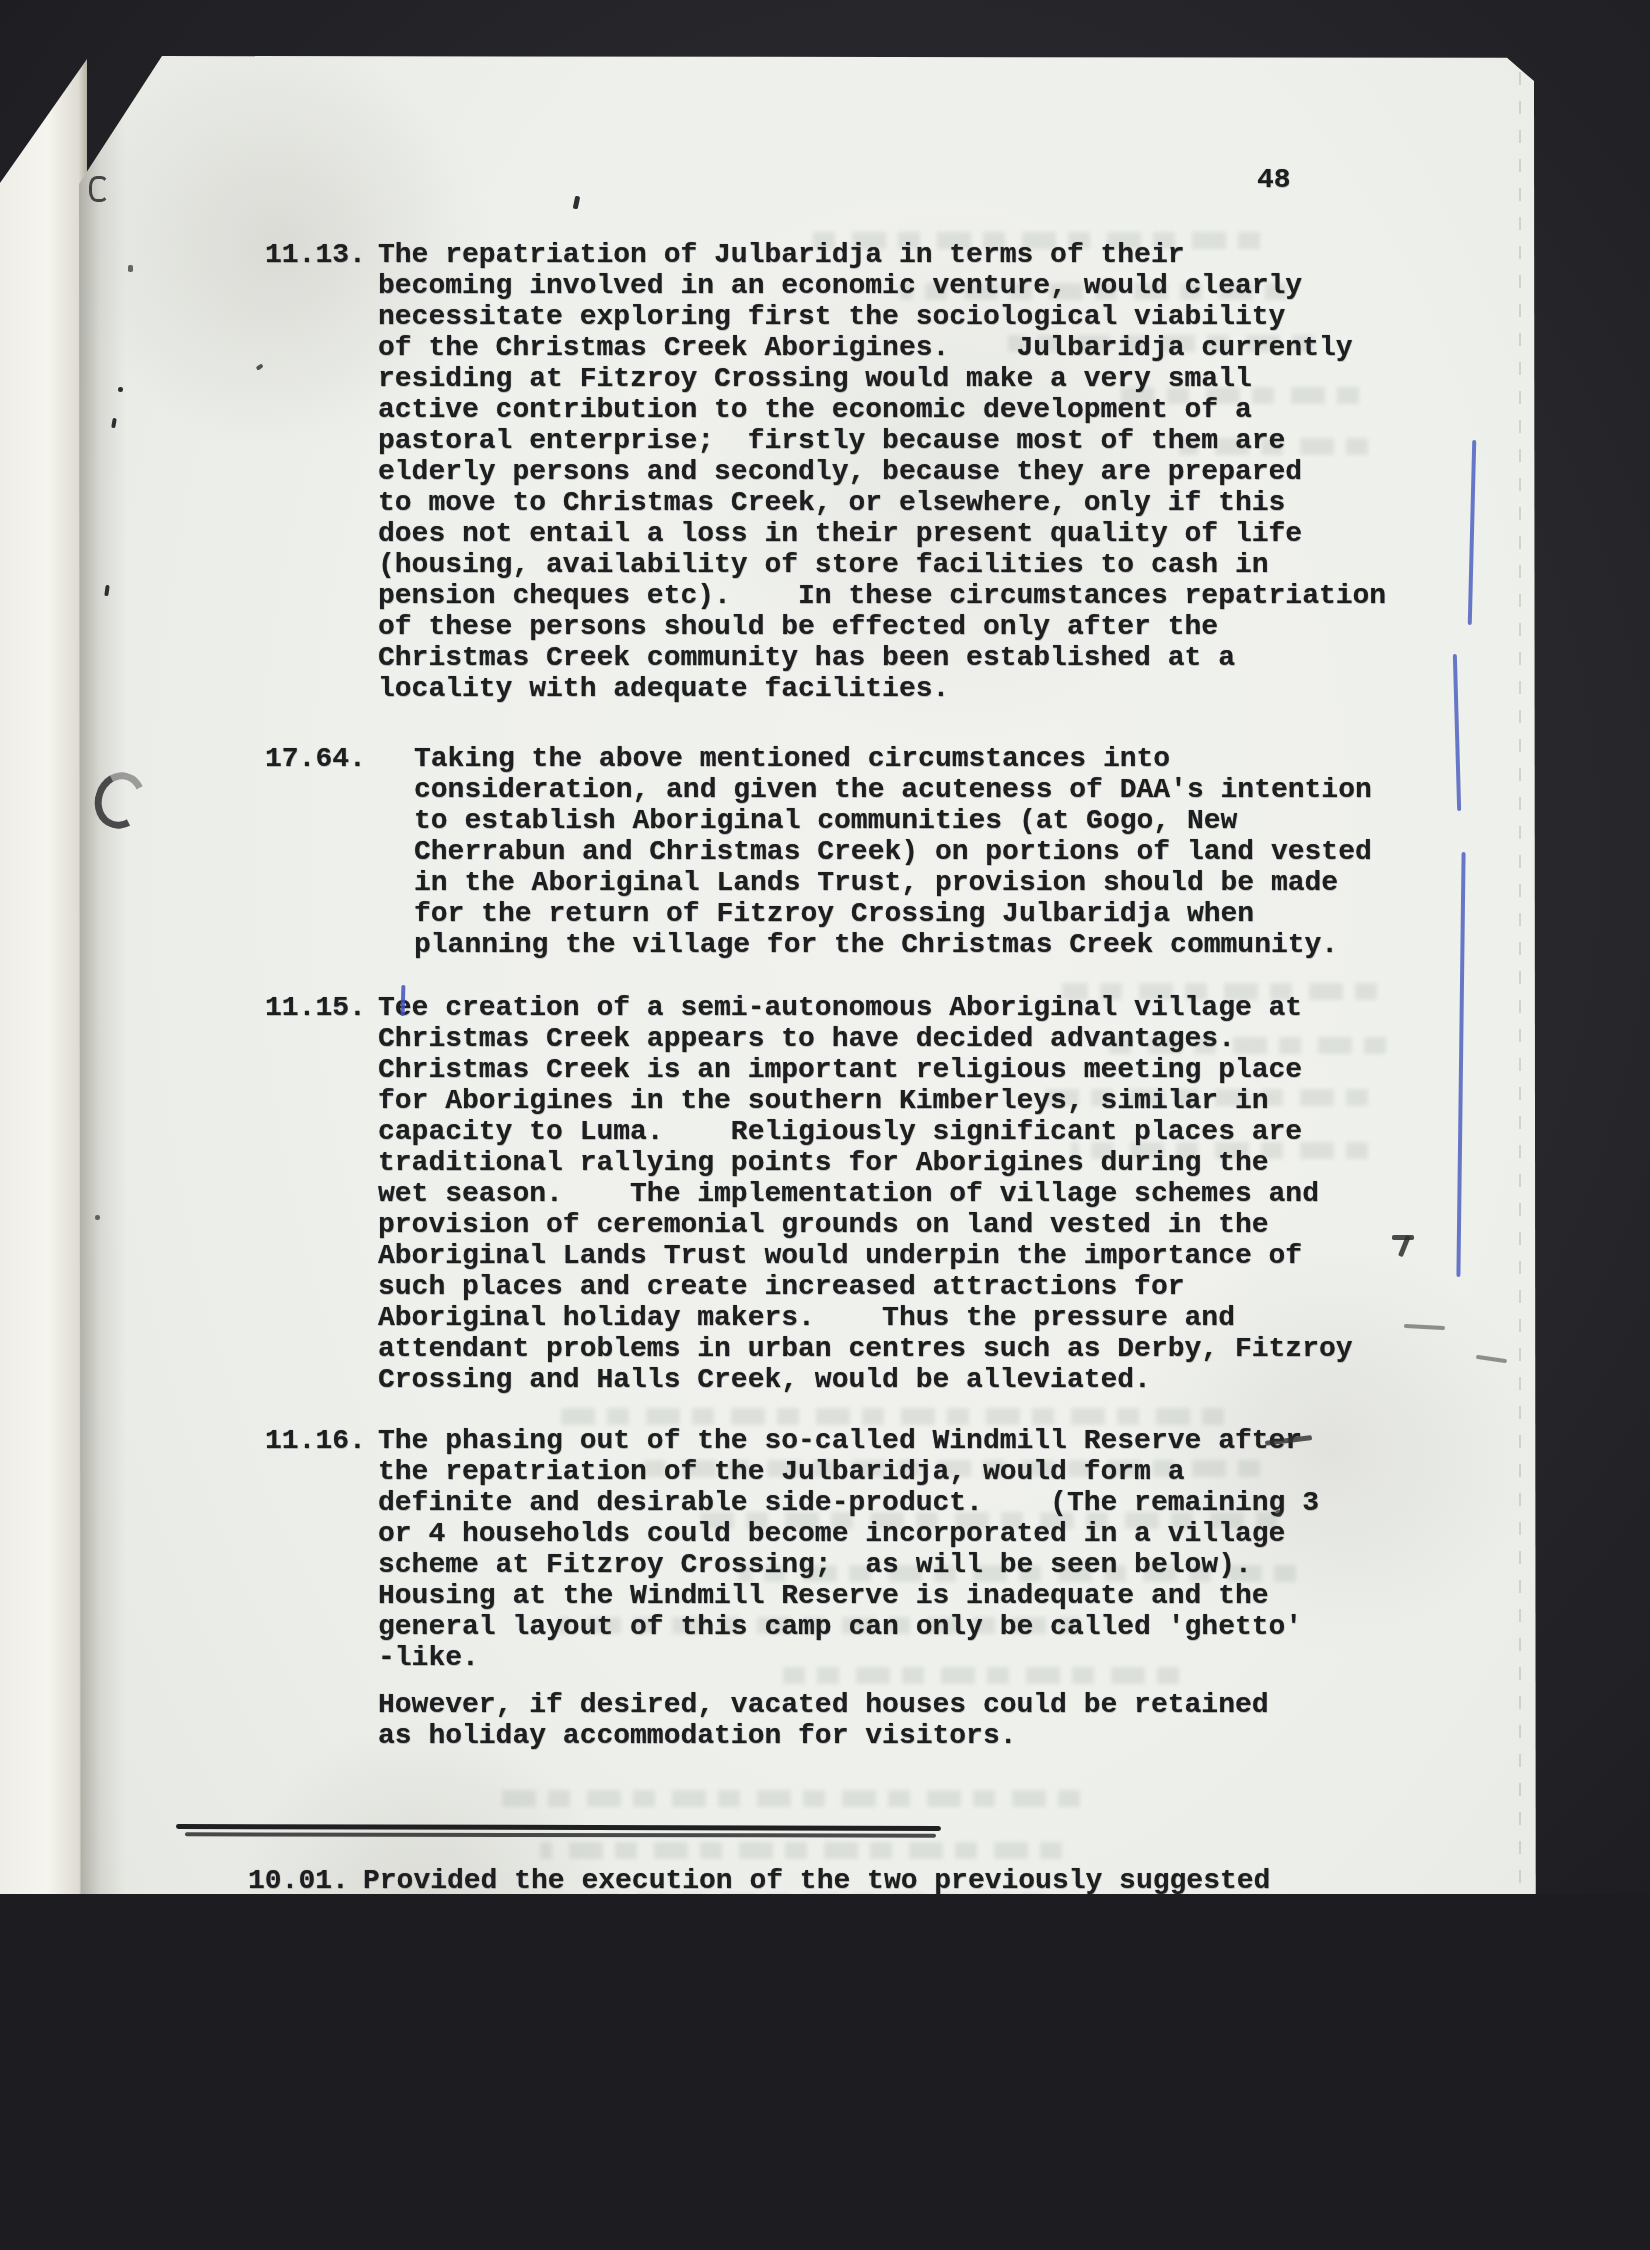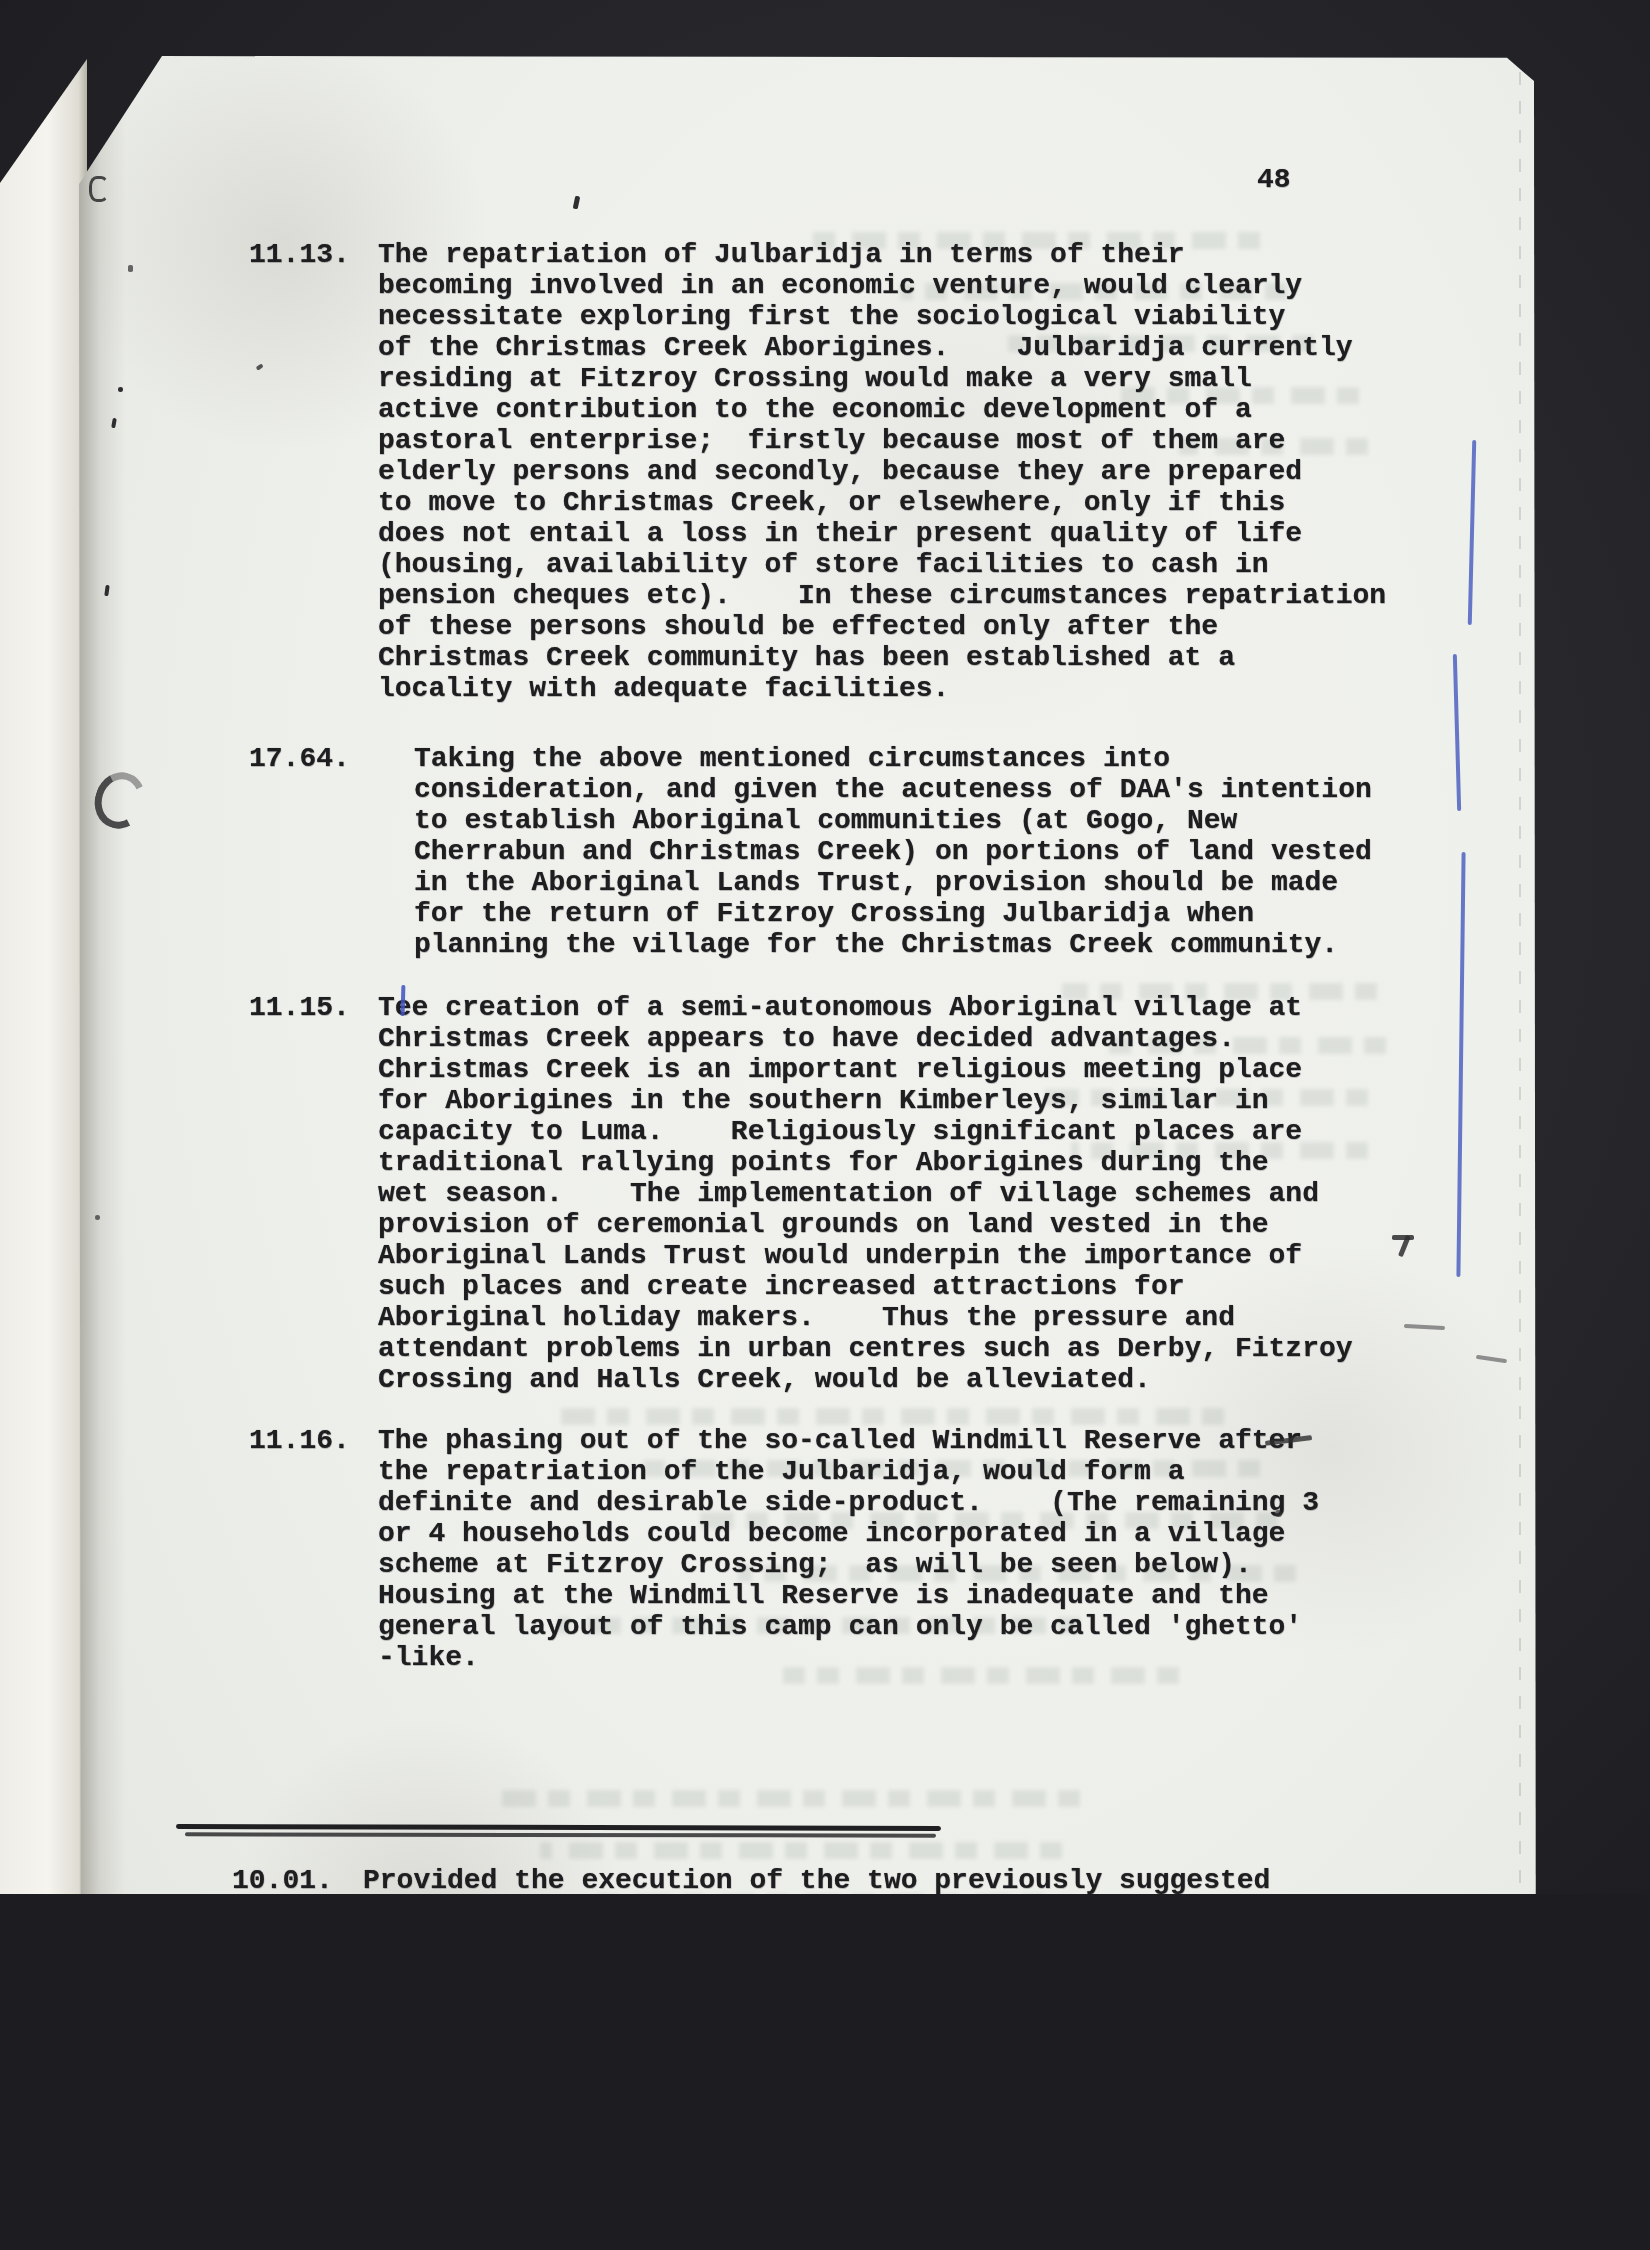--- a/index.html
+++ b/index.html
@@ -16,21 +16,21 @@
   .page::before{content:"";position:absolute;left:0;top:0;bottom:0;width:47px;pointer-events:none;
         background:linear-gradient(90deg,rgba(118,115,104,.5),rgba(118,115,104,.16) 45%,transparent);}
   .page::after{content:"";position:absolute;inset:0;pointer-events:none;
         background:radial-gradient(circle at 14% 9%, rgba(156,153,142,.22), transparent 9%),
                    radial-gradient(circle at 86% 66%, rgba(150,147,136,.15), transparent 11%),
                    radial-gradient(circle at 24% 88%, rgba(140,137,126,.18), transparent 9%),
                    radial-gradient(circle at 60% 20%, rgba(150,150,140,.10), transparent 14%);}
   
   .tw{position:absolute;font:700 28px/31px "Liberation Mono", monospace;color:#1e1e21;
       text-shadow:0 0 0.9px rgba(30,30,33,.55),0.5px 0.5px 0 rgba(30,30,33,.22);z-index:5;}
-  .par .num{position:absolute;left:0;top:0;white-space:pre;}
+  .par .num{position:absolute;left:16px;top:0;white-space:pre;}
   .par .body{position:absolute;top:0;white-space:pre-wrap;width:1152px;}
   .p1{left:249px;top:239px;} .p1 .body{left:129px;}
   .p2{left:249px;top:743px;} .p2 .body{left:129px;margin-left:36px;}
   .p3{left:249px;top:992px;} .p3 .body{left:129px;}
   .p4{left:249px;top:1425px;} .p4 .body{left:129px;}
   .p5{left:378px;top:1689px;white-space:pre-wrap;width:1152px;}
   .p6{left:232px;top:1865px;} .p6 .body{left:131px;}
   .heading{left:180px;top:1794px;white-space:pre;}
   .hrule{position:absolute;left:176px;top:1825px;width:765px;height:5.4px;background:#202023;
          border-radius:2.7px;transform:rotate(.15deg);z-index:5;}
@@ -144,20 +144,22 @@
     <span class="num">11.16.</span>
     <span class="body">The phasing out of the so-called Windmill Reserve after
 the repatriation of the Julbaridja, would form a
 definite and desirable side-product.    (The remaining 3
 or 4 households could become incorporated in a village
 scheme at Fitzroy Crossing;  as will be seen below).
 Housing at the Windmill Reserve is inadequate and the
 general layout of this camp can only be called 'ghetto'
 -like.</span>
   </div>
+  <div class="tw p5">However, if desired, vacated houses could be retained
+as holiday accommodation for visitors.</div>
 
   <div class="hrule"></div>
   <div class="hrule2"></div>
 
   <div class="tw par p6">
     <span class="num">10.01.</span>
     <span class="body">Provided the execution of the two previously suggested
 schemes, the Aboriginal population of Fitzroy Crossing
 would be reduced to approximately 470 persons.    In
 view of the limited employment opportunities that exist

